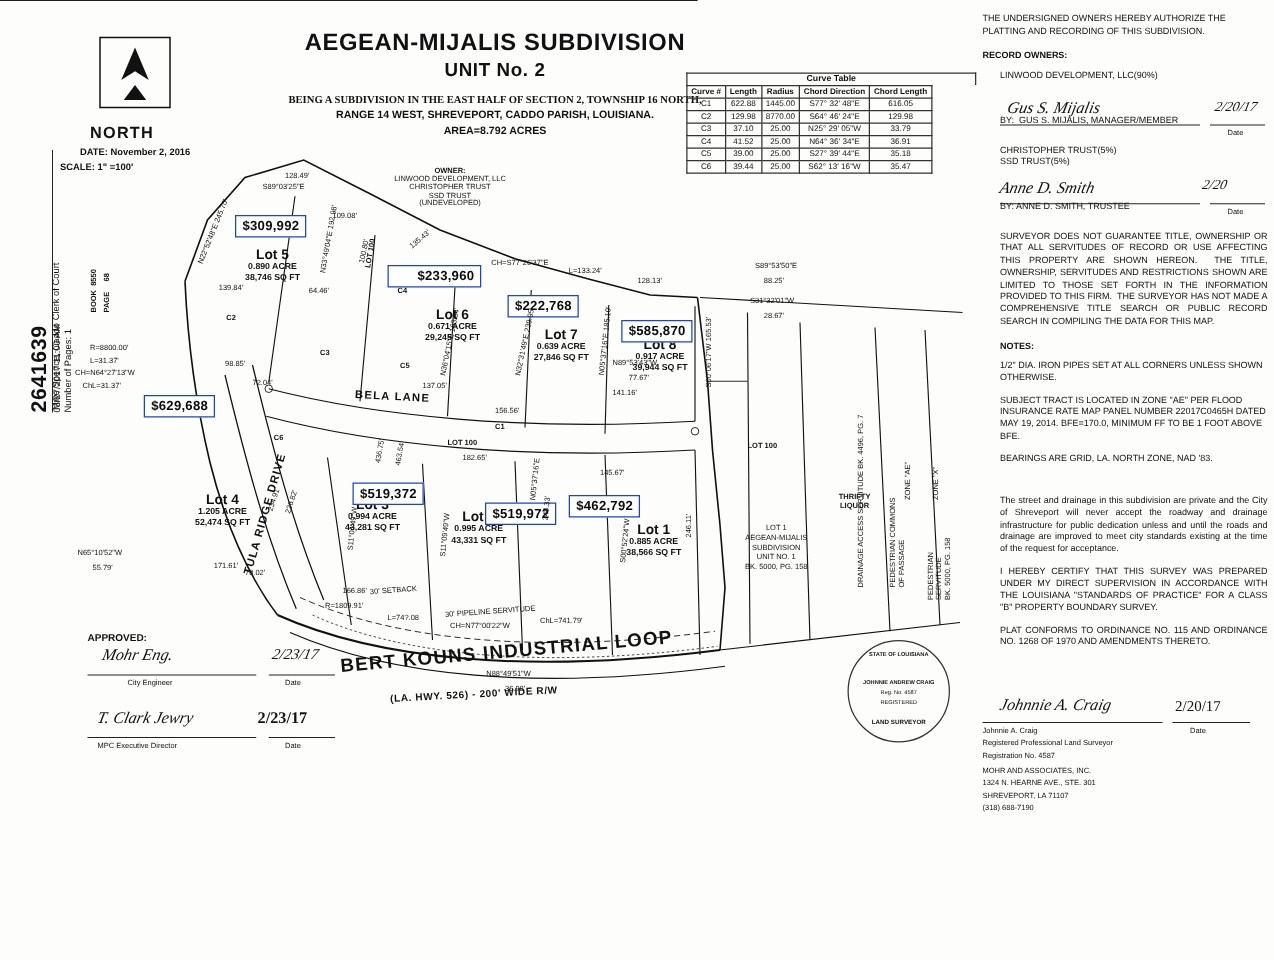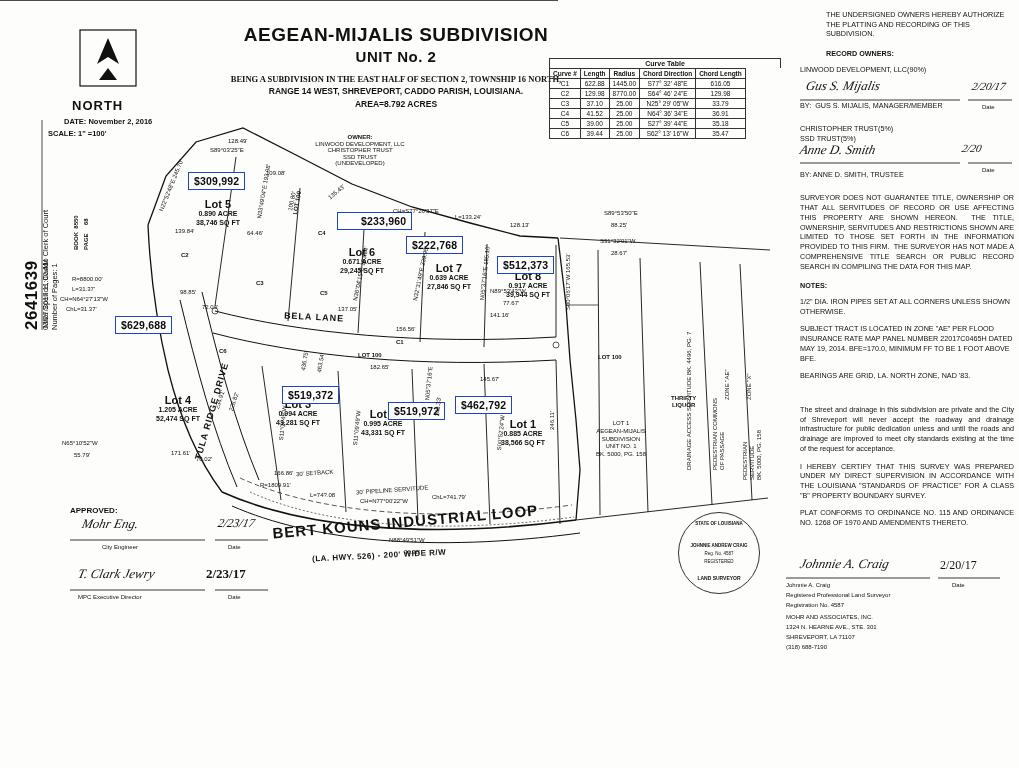--- a/index.html
+++ b/index.html
@@ -19,21 +19,21 @@
   .pricebox{border:1.6px solid #1b44c8;background:#ffffff;color:#0b0b0b;
             font-size:10.5px;font-weight:bold;padding:2px 5px;text-align:center;
             letter-spacing:.2px;}
   .curvetbl{border-collapse:collapse;font-size:6.5px;}
   .curvetbl td,.curvetbl th{border:.8px solid #333;padding:1px 3px;text-align:center;
             font-weight:normal;white-space:nowrap;}
   .curvetbl th{font-weight:bold;}
   .curvecap{border:.8px solid #333;border-bottom:none;text-align:center;font-size:7px;
             font-weight:bold;padding:1px 0;}
   .rt{position:absolute;left:786px;top:10px;width:228px;}
-  .rt .blk{font-size:7.2px;line-height:1.35;white-space:pre-wrap;margin-left:40px;}
+  .rt .blk{font-size:7.2px;line-height:1.35;white-space:pre-wrap;}
   .sig{font-family:"Liberation Serif",serif;font-style:italic;font-size:13px;
        transform:skewX(-12deg);color:#111;}
   svg{position:absolute;left:0;top:0;}
   .seal{border:1.5px solid #333;border-radius:50%;}
 </style>
 </head>
 <body>
 
 <div class="plat">
 
@@ -230,23 +230,23 @@
     <div class="lotsub">0.995  ACRE</div>
     <div class="lotsub">43,331  SQ FT</div>
   </div>
   <div class="abs" style="left:487px;top:418px;text-align:center;width:72px;">
     <div class="lotlabel">Lot 1</div>
     <div class="lotsub">0.885  ACRE</div>
     <div class="lotsub">38,566  SQ FT</div>
   </div>
 
   <div class="abs pricebox" style="left:188px;top:172px;">$309,992</div>
-  <div class="abs pricebox" style="left:337px;top:212px;padding-left:23px;">$233,960</div>
+  <div class="abs pricebox" style="left:310px;top:212px;padding-left:23px;">$233,960</div>
   <div class="abs pricebox" style="left:406px;top:236px;">$222,768</div>
-  <div class="abs pricebox" style="left:497px;top:256px;">$512,373</div>
+  <div class="abs pricebox" style="left:497px;top:256px;">$585,870</div>
   <div class="abs pricebox" style="left:115px;top:316px;">$629,688</div>
   <div class="abs pricebox" style="left:282px;top:386px;">$519,372</div>
   <div class="abs pricebox" style="left:388px;top:402px;">$519,972</div>
   <div class="abs pricebox" style="left:455px;top:396px;">$462,792</div>
 
   <div class="abs bold" style="left:284px;top:312px;font-size:9px;letter-spacing:1px;transform:rotate(3deg);">BELA  LANE</div>
   <div class="abs bold" style="left:193px;top:458px;font-size:9px;letter-spacing:1px;transform:rotate(-74deg);transform-origin:0 0;">TULA RIDGE DRIVE</div>
   <div class="abs bold" style="left:272px;top:513px;font-size:15px;letter-spacing:1px;transform:rotate(-5deg);">BERT KOUNS INDUSTRIAL LOOP</div>
   <div class="abs bold" style="left:312px;top:551px;font-size:8px;letter-spacing:.5px;transform:rotate(-3deg);">(LA. HWY. 526) - 200' WIDE R/W</div>
 

